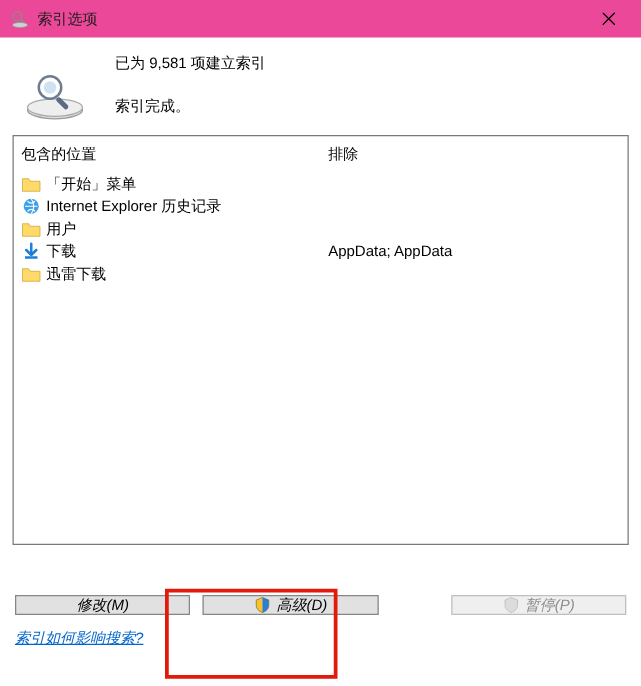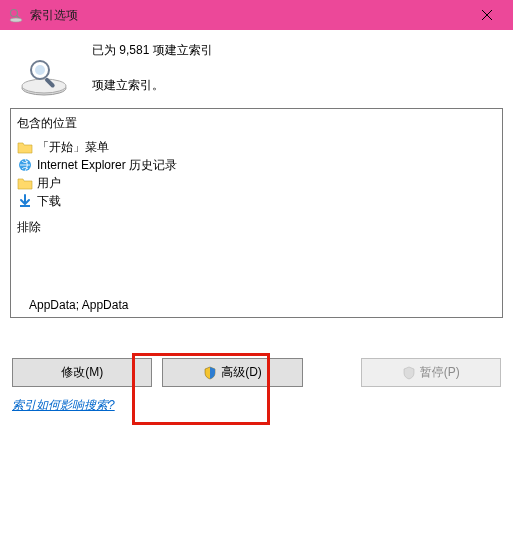--- a/index.html
+++ b/index.html
@@ -49,23 +49,22 @@
   .info-row .big-icon {
     width: 52px; height: 52px;
     margin-top: 8px;
     display: inline-flex; align-items: center; justify-content: center;
   }
   .info-row .info-text { margin-left: 22px; margin-top: 2px; }
   .info-row .line1 { margin-bottom: 18px; }
   .section-label { margin: 26px 0 8px 2px; }
   .list-panel {
     border: 1px solid #7a7a7a;
-    height: 210px;
-    display: flex;
-    flex-direction: column;
+    height: 328px;
+    display: flex;
   }
   .list-col {
     flex: 1;
     padding: 4px 6px;
     overflow: hidden;
   }
   .col-header {
     font-size: 12px;
     margin: 2px 0 6px 0;
   }
@@ -74,43 +73,44 @@
     align-items: center;
     height: 18px;
     line-height: 18px;
     margin: 0;
     padding: 0;
   }
   .item .ic {
     width: 16px; height: 16px; margin-right: 4px;
     display: inline-flex; align-items: center; justify-content: center;
   }
-  .exc-row { height: 18px; line-height: 18px; margin-left: 12px; }
+  .exc-row { height: 18px; line-height: 18px; }
   .highlight-box {
     position: absolute;
     border: 3px solid #e11a0c;
     pointer-events: none;
   }
   .button-row {
     display: flex;
     gap: 10px;
     margin-top: 40px;
     padding: 0 2px;
   }
   .btn {
     flex: 1;
-    height: 29px;
+    height: 16px;
     border: 1px solid #868686;
     background: #e1e1e1;
     display: flex;
     align-items: center;
     justify-content: center;
     font-size: 12px;
     cursor: default;
     gap: 4px;
+    font-style: italic;
   }
   .btn.disabled {
     color: #8c8c8c;
     border-color: #bfbfbf;
     background: #efefef;
     margin-left: 48px;
   }
   .link {
     color: #0066cc;
     text-decoration: underline;
@@ -150,21 +150,21 @@
       <svg viewBox="0 0 52 52">
         <ellipse cx="26" cy="40" rx="22" ry="7" fill="#dcdcdc" stroke="#9a9a9a" stroke-width="1"></ellipse>
         <ellipse cx="26" cy="38" rx="22" ry="7" fill="#eeeeee" stroke="#aaaaaa" stroke-width="1"></ellipse>
         <circle cx="22" cy="22" r="9" fill="#ffffff" stroke="#6f7d91" stroke-width="2"></circle>
         <circle cx="22" cy="22" r="5" fill="#cfe2f3"></circle>
         <rect x="29" y="29" width="12" height="4" rx="2" transform="rotate(45 29 29)" fill="#5b6b82"></rect>
       </svg>
     </span>
     <div class="info-text">
       <div class="line1">已为 9,581 项建立索引</div>
-      <div>项建立索引。</div>
+      <div>索引完成。</div>
     </div>
   </div>
 
 
   <div class="list-panel">
     <div class="list-col">
       <div class="col-header">包含的位置</div>
 
       <div class="item">
         <span class="ic">

